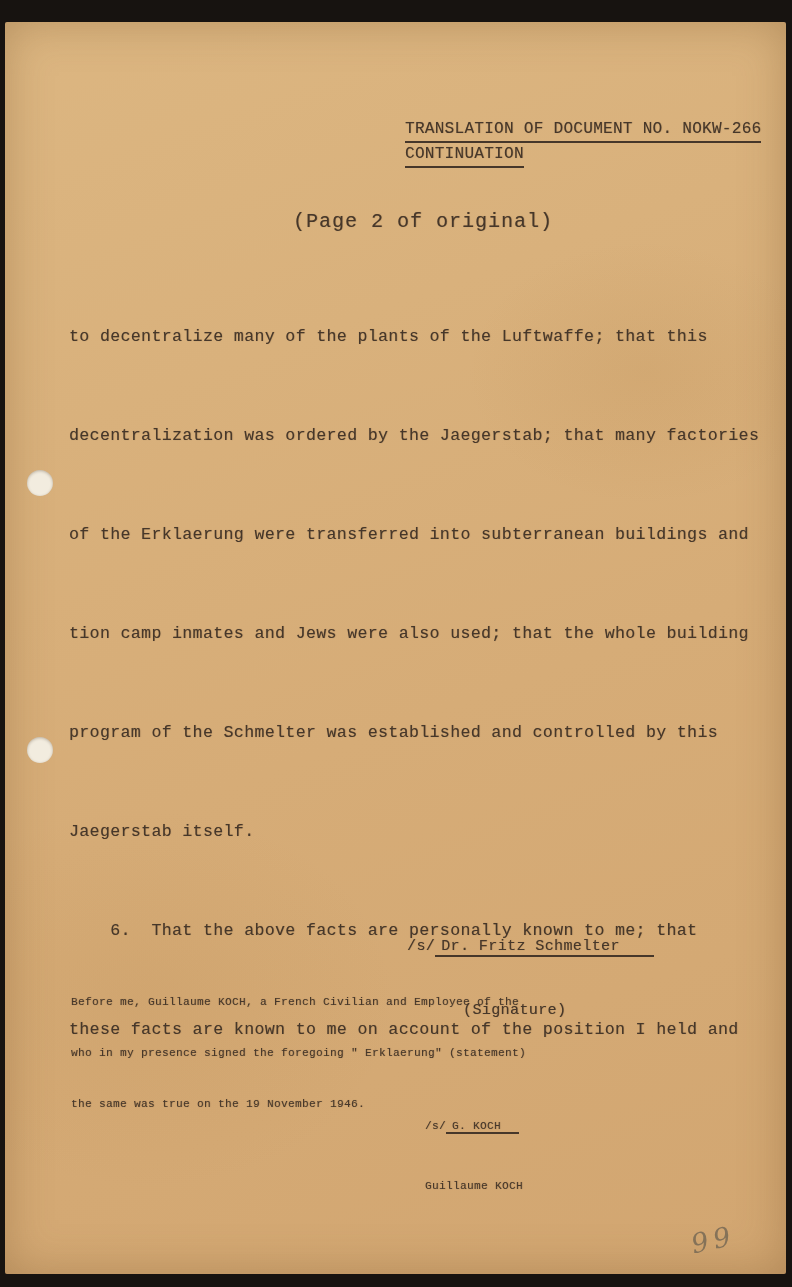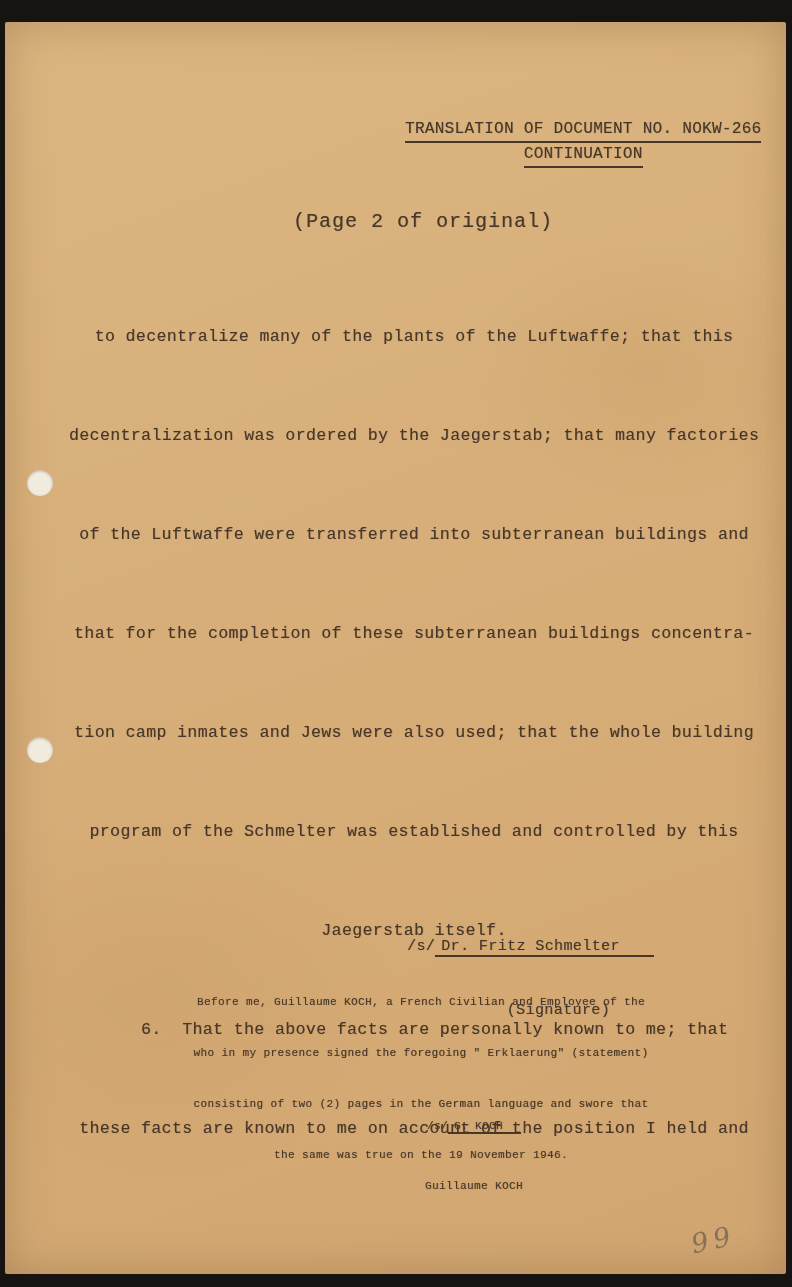--- a/index.html
+++ b/index.html
@@ -17,21 +17,20 @@
     top: 22px;
     width: 781px;
     height: 1252px;
     border-radius: 2px;
     background:
       radial-gradient(ellipse 300px 220px at 82% 28%, rgba(160,110,50,0.10), transparent 60%),
       radial-gradient(ellipse 420px 320px at 18% 78%, rgba(160,110,50,0.09), transparent 60%),
       linear-gradient(160deg, #dcb681 0%, #d6ac77 55%, #d2a671 100%);
     box-shadow: inset 0 0 45px rgba(115,80,40,0.35);
     color: #46372a;
-    text-align: center;
   }
   .ink {
     color: #46372a;
     text-shadow: 0.4px 0.4px 0.7px rgba(70,50,30,0.45);
   }
   .doc-header {
     position: absolute;
     left: 400px;
     top: 96px;
     font-size: 16px;
@@ -136,22 +135,21 @@
   <div class="doc-header ink">
     <div><span class="uline">TRANSLATION OF DOCUMENT NO. NOKW-266</span></div>
     <div><span class="uline">CONTINUATION</span></div>
   </div>
 
   <div class="page-label ink">(Page 2 of original)</div>
 
   <div class="body-text ink">
     <div>to decentralize many of the plants of the Luftwaffe; that this</div>
     <div>decentralization was ordered by the Jaegerstab; that many factories</div>
-    <div>of the Luftwaffe were transferred into subterranean buildings and</div>
-    <div>that for the completion of these subterranean buildings concentra-</div>
+    <div>of the Erklaerung were transferred into subterranean buildings and</div>
     <div>tion camp inmates and Jews were also used; that the whole building</div>
     <div>program of the Schmelter was established and controlled by this</div>
     <div>Jaegerstab itself.</div>
     <div>    6.  That the above facts are personally known to me; that</div>
     <div>these facts are known to me on account of the position I held and</div>
     
     
     
     
     
@@ -162,21 +160,20 @@
   </div>
 
   <div class="sig-block ink">
     <div><span>/s/</span><span class="sig-underline">Dr. Fritz Schmelter</span></div>
     <div class="sig-caption">(Signature)</div>
   </div>
 
   <div class="notary-text ink">
     <div>Before me, Guillaume KOCH, a French Civilian and Employee of the</div>
     <div>who in my presence signed the foregoing " Erklaerung" (statement)</div>
-    <div>consisting of two (2) pages in the German language and swore that</div>
     <div>the same was true on the 19 November 1946.</div>
   </div>
 
   <div class="notary-sig ink">
     <div><span>/s/</span><span class="sig-underline">G. KOCH</span></div>
     <div>Guillaume KOCH</div>
   </div>
 
   <div class="pencil-mark">99</div>
 

